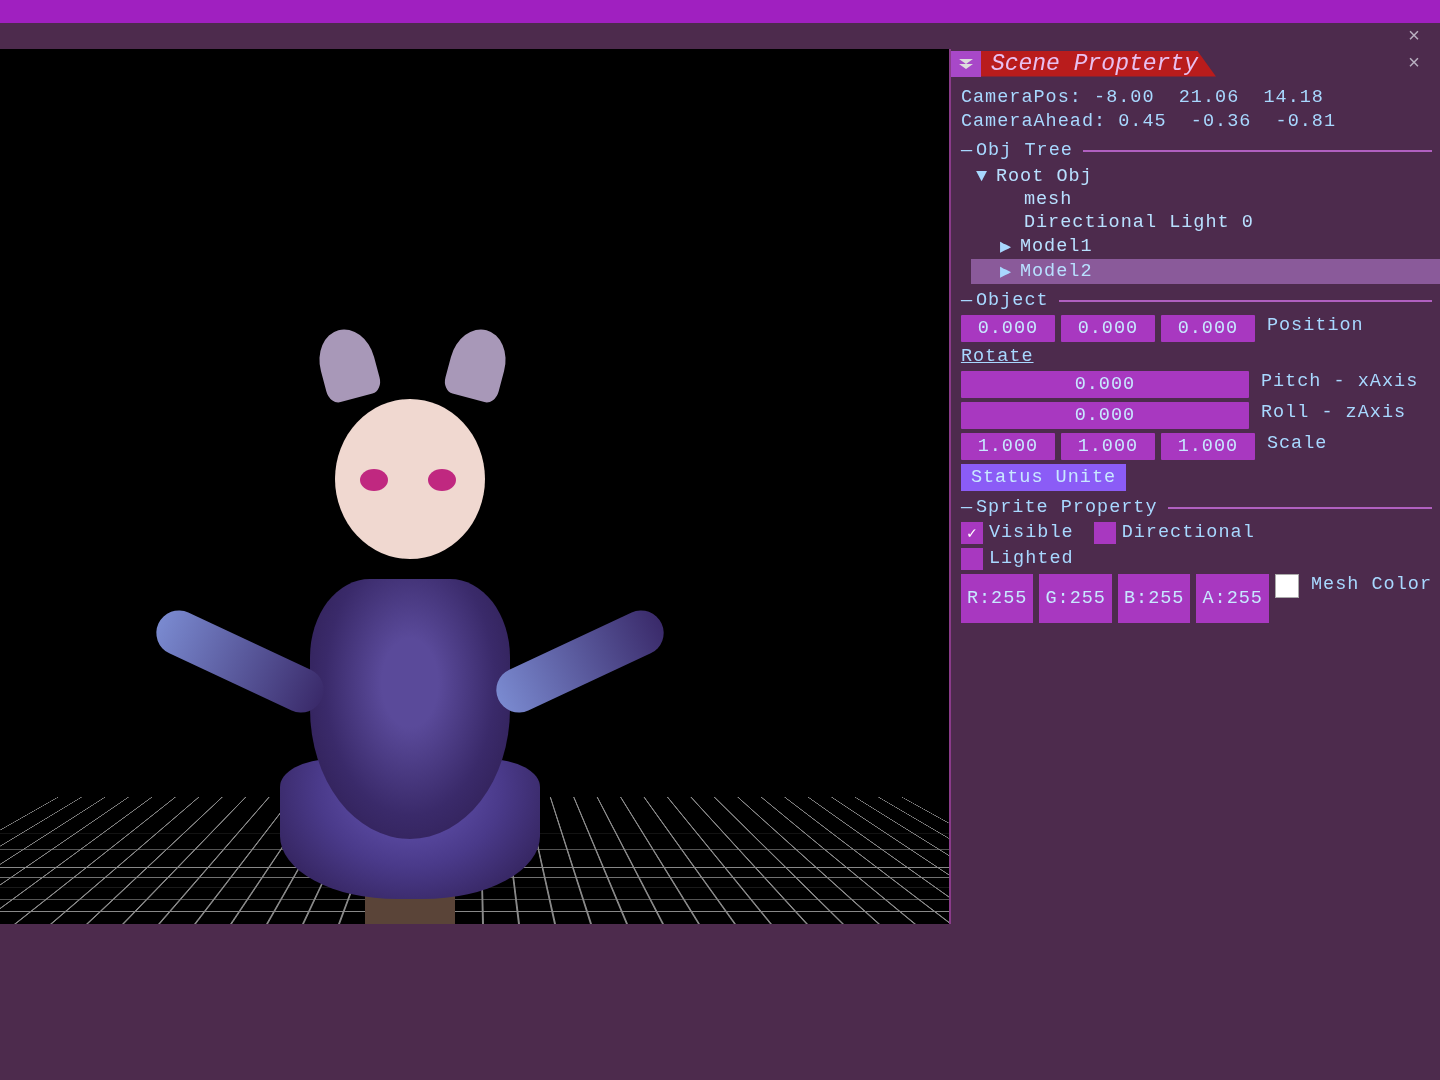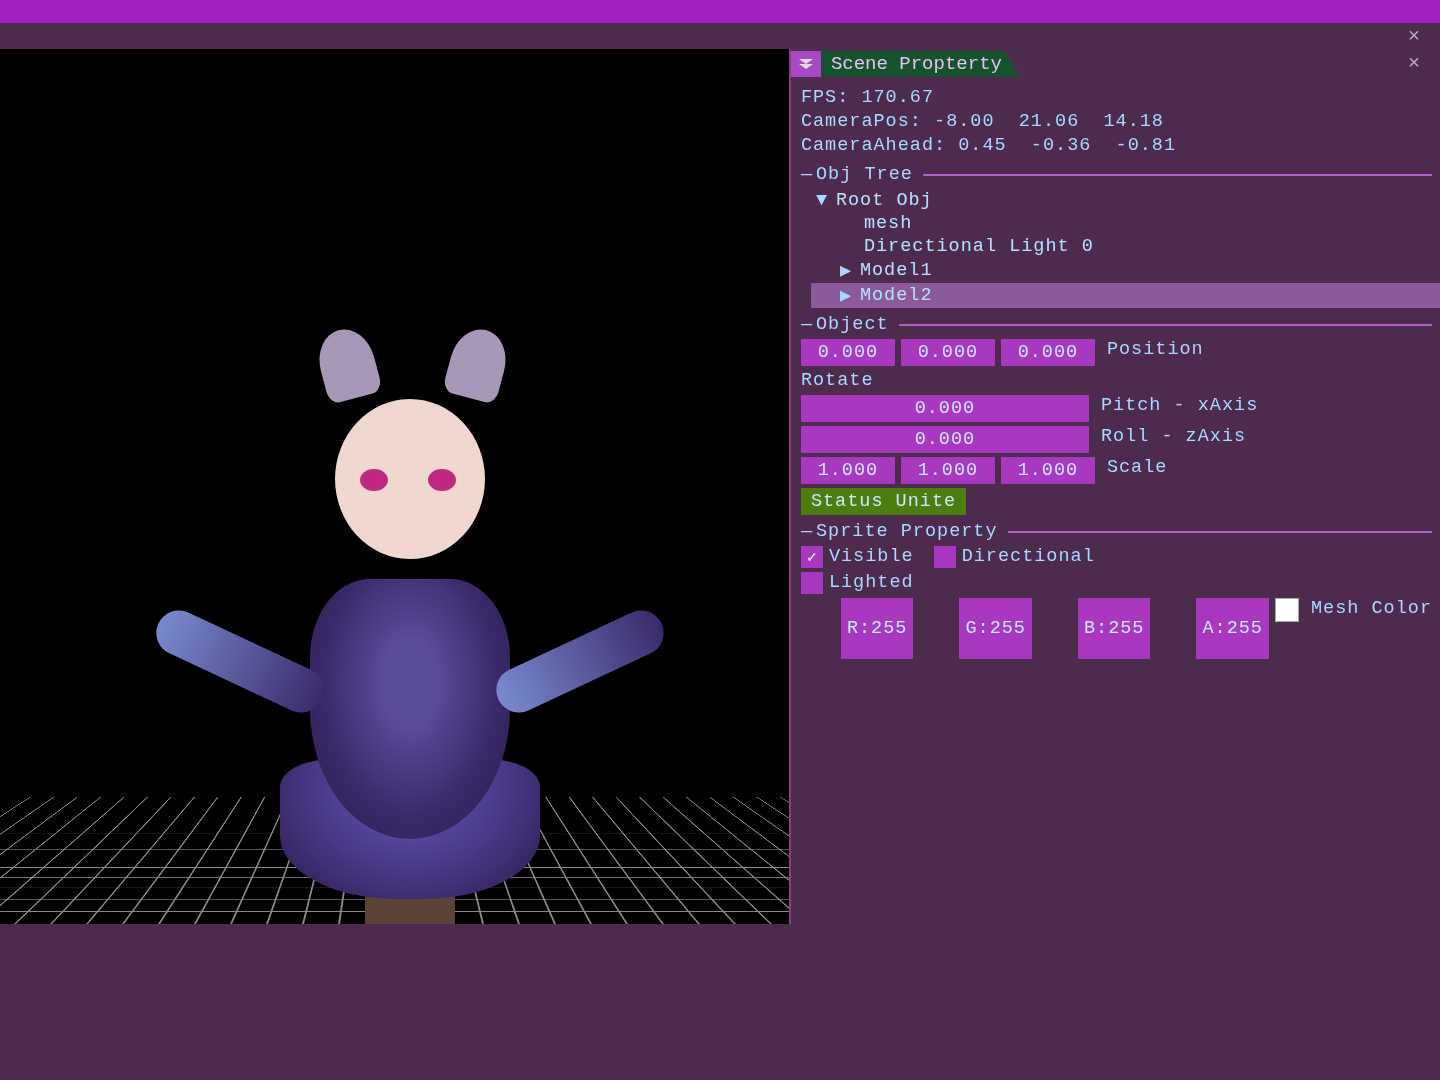--- a/index.html
+++ b/index.html
@@ -134,28 +134,29 @@
   background: #4d2b4d;
   position: relative;
 }
 .panel-dropdown {
   width: 30px; height: 26px;
   background: #a848c8;
   display: flex; align-items: center; justify-content: center;
   color: #fff;
 }
 .panel-title {
-  background: #14532d;
+  background: #b91c1c;
   color: #e8c0f0;
   padding: 3px 18px 3px 10px;
   height: 26px;
   display: flex; align-items: center;
-  font-size: 19px;
+  font-size: 23px;
   clip-path: polygon(0 0, 92% 0, 100% 100%, 0 100%);
   min-width: 190px;
+  font-style: italic;
 }
 .panel-close {
   position: absolute;
   right: 20px;
   color: #b8b0c0;
   font-size: 20px;
   cursor: pointer;
 }
 .panel-body {
   padding: 8px 8px 8px 10px;
@@ -233,23 +234,24 @@
 .field-label {
   color: #a8d8ff;
   margin-left: 6px;
   white-space: nowrap;
   letter-spacing: 1px;
 }
 .rotate-label {
   color: #a8d8ff;
   letter-spacing: 1px;
   margin: 2px 0;
+  text-decoration: underline;
 }
 .btn {
-  background: #4d7c0f;
+  background: #8b5cf6;
   color: #c8e8ff;
   padding: 3px 10px;
   display: inline-block;
   letter-spacing: 1px;
 }
 .checkbox {
   width: 22px; height: 22px;
   background: #a838c0;
   display: inline-flex;
   align-items: center; justify-content: center;
@@ -263,25 +265,24 @@
   margin-right: 14px;
 }
 .color-swatch {
   width: 24px; height: 24px;
   background: #fff;
   border: 1px solid #aaa;
 }
 .color-field {
   background: #a838c0;
   color: #c8e8ff;
-  padding: 20px 6px;
+  padding: 14px 6px;
   letter-spacing: 1px;
   min-width: 60px;
   text-align: left;
-  margin-left: 40px;
 }
 .cursor-sprite {
   position: absolute;
   width: 22px; height: 22px;
   pointer-events: none;
 }
 </style>
 </head>
 <body>
 
@@ -312,21 +313,20 @@
     <div class="panel-header">
       <div class="panel-dropdown">
         <svg width="14" height="10" viewBox="0 0 14 10">
             <path d="M0 0 L14 0 L7 5 Z M0 5 L14 5 L7 10 Z" fill="#ddd"></path>
           </svg>
       </div>
       <div class="panel-title">Scene Propterty</div>
       <span class="panel-close">×</span>
     </div>
     <div class="panel-body">
-      <div class="stat-line">FPS: 170.67</div>
       <div class="stat-line">CameraPos: -8.00  21.06  14.18</div>
       <div class="stat-line">CameraAhead: 0.45  -0.36  -0.81</div>
 
       <div class="section-header">
         <span class="dash">—</span>
           <span class="label">Obj Tree</span>
           <span class="line"></span>
       </div>
       <div class="tree">
         <div class="tree-row">

